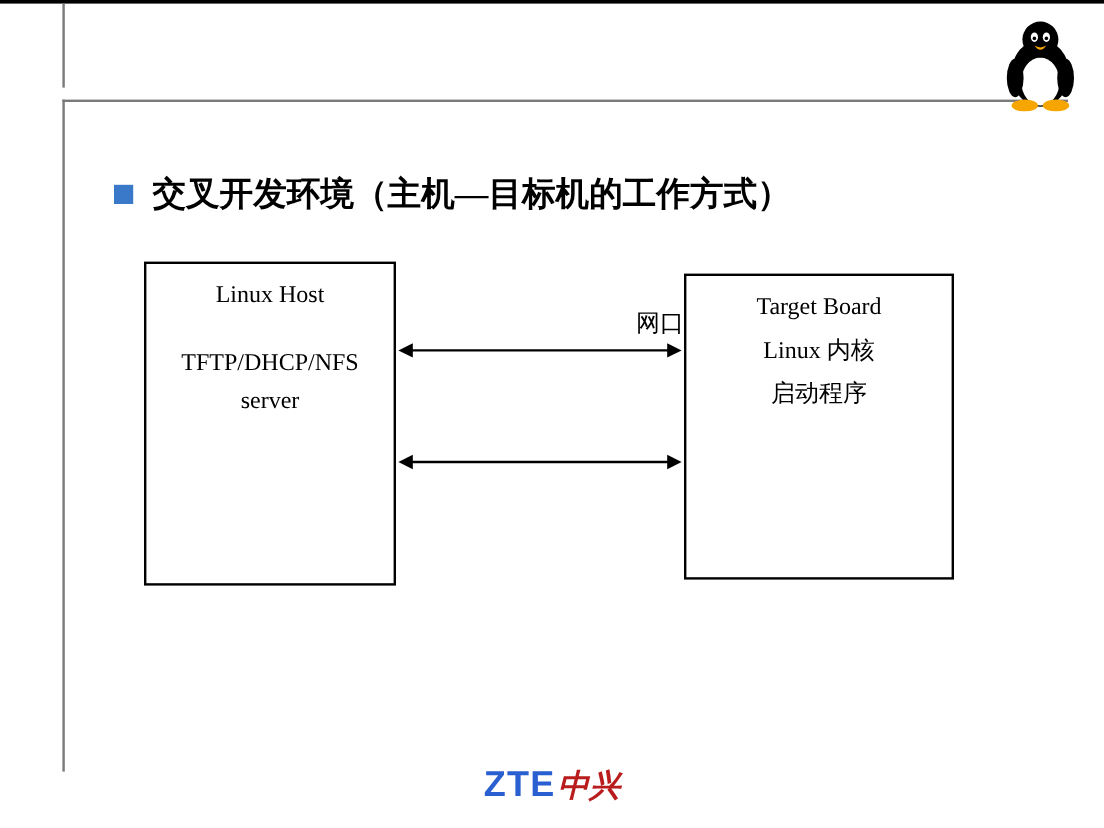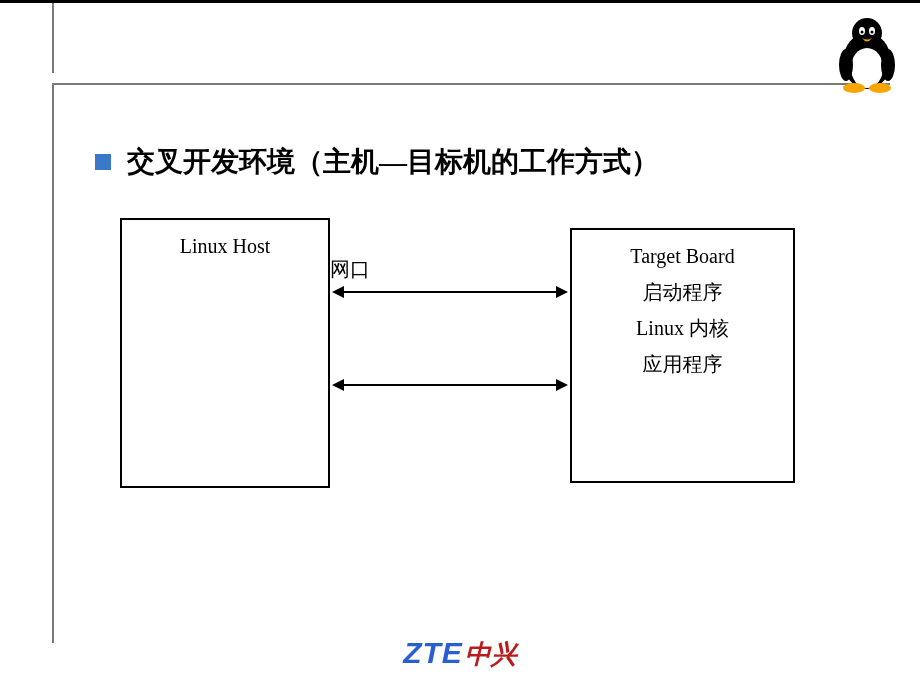--- a/index.html
+++ b/index.html
@@ -112,40 +112,39 @@
   .connections {
     position: absolute;
     left: 210px;
     top: 0;
     width: 240px;
     height: 270px;
   }
   .conn-label {
     position: absolute;
     width: 100%;
-    text-align: left;
+    text-align: right;
     font-size: 20px;
     font-family: "SimSun", serif;
   }
   .arrow-svg {
     position: absolute;
     left: 0;
   }
   .footer-logo {
     position: absolute;
     left: 0;
     right: 0;
     bottom: 18px;
     text-align: center;
   }
   .zte {
     font-family: Arial, sans-serif;
     font-size: 30px;
     font-weight: 900;
-    font-style: italic;
     color: #2a5fd1;
     letter-spacing: 1px;
   }
   .zte-cn {
     font-family: "SimHei","Microsoft YaHei",sans-serif;
     font-size: 26px;
     font-weight: 900;
     font-style: italic;
     color: #b91c1c;
     margin-left: 2px;
@@ -179,29 +178,29 @@
 
 <div class="bullet-line">
   <div class="bullet-sq"></div>
   <div class="bullet-text">交叉开发环境（主机—目标机的工作方式）</div>
 </div>
 
 <div class="diagram">
 
   <div class="box box-left">
     <div>Linux Host</div>
+    <div>TFTP/DHCP/NFS server</div>
   </div>
 
   <div class="box box-right">
     <div>
       <div>Target Board</div>
     </div>
+    <div>Linux 内核</div>
     <div>启动程序</div>
-    <div>Linux 内核</div>
-    <div>应用程序</div>
   </div>
 
   <div class="connections">
     <div class="conn-label" style="top:38px">网口</div>
     <svg class="arrow-svg" style="top:65px" width="240" height="18">
       <line x1="8" y1="9" x2="232" y2="9" stroke="#000" stroke-width="2"></line>
       <polygon points="2,9 14,3 14,15" fill="#000"></polygon>
       <polygon points="238,9 226,3 226,15" fill="#000"></polygon>
     </svg>
 

